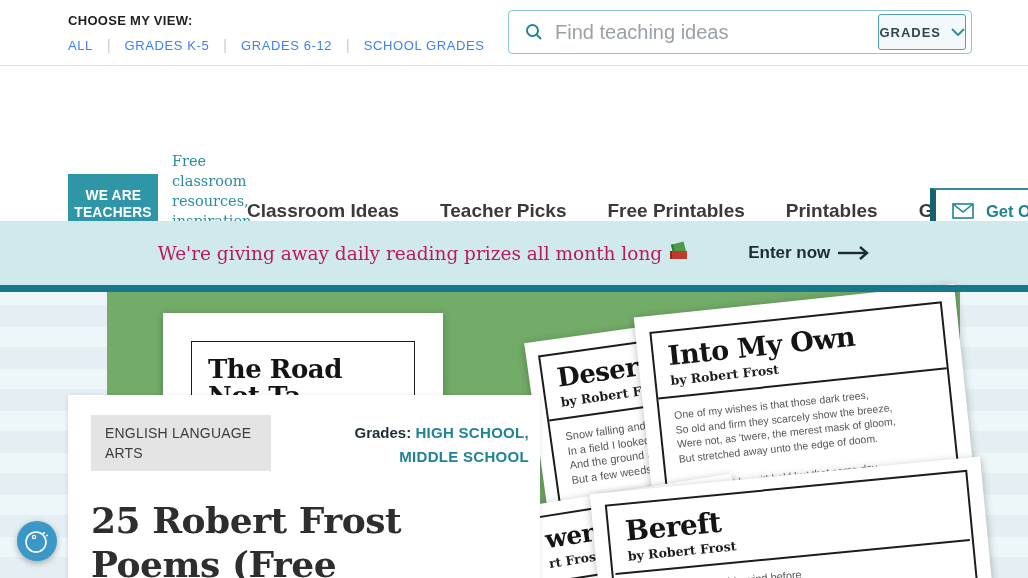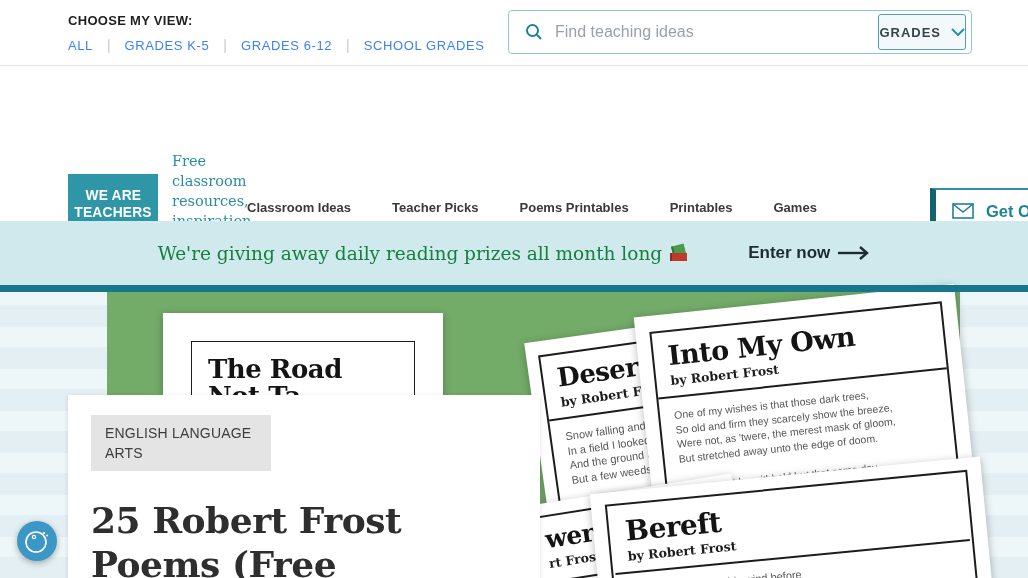--- a/index.html
+++ b/index.html
@@ -7,40 +7,40 @@
   body { font-family:"Liberation Sans", sans-serif; }
   .stage { position:relative; width:1028px; height:578px; overflow:hidden; background:#fff; }
 
   
   .topbar { position:absolute; left:0; top:0; width:1028px; height:66px; background:#fff; border-bottom:1px solid #e2e2e2; }
   .choose-label { position:absolute; left:68px; top:13px; font-size:13px; font-weight:700; color:#1f1f1f; letter-spacing:.3px; }
   .views { position:absolute; left:68px; top:37px; display:flex; align-items:center; gap:14px; }
   .view-link { font-size:13px; color:#3b82f6; letter-spacing:.6px; cursor:pointer; }
   .view-sep { color:#c8c8c8; font-size:14px; }
   .searchbox { position:absolute; left:508px; top:10px; width:464px; height:44px; background:#fff; border:1px solid #8ec7d2; border-radius:4px; display:flex; align-items:center; padding:0 5px 0 16px; }
-  .search-input { flex:1; border:none; outline:none; font-size:16px; color:#3b82f6; margin-left:12px; font-family:"Liberation Sans", sans-serif; background:transparent; min-width:0; }
+  .search-input { flex:1; border:none; outline:none; font-size:20px; color:#3b82f6; margin-left:12px; font-family:"Liberation Sans", sans-serif; background:transparent; min-width:0; }
   .search-input::placeholder { color:#9aa1a6; }
   .filter-btn { height:36px; border:1px solid #4f9fb0; border-radius:3px; background:#f3f9fa; display:flex; align-items:center; gap:10px; padding:0 0; margin-left:8px; cursor:pointer; font-size:13px; font-weight:700; letter-spacing:1px; color:#33454c; font-family:"Liberation Sans", sans-serif; }
 
   
   .header { position:absolute; left:0; top:67px; width:1028px; height:154px; background:#fff; }
   .logo { position:absolute; left:68px; top:107px; width:90px; height:76px; cursor:pointer; }
   .logo-box { position:absolute; left:0; top:0; width:90px; height:58px; background:#2e96a6; display:flex; flex-direction:column; align-items:center; justify-content:center; }
   .logo-box span { color:#fff; font-weight:700; font-size:15px; letter-spacing:.2px; line-height:17px; transform:scaleX(.92); }
   .logo-tail-dark { position:absolute; left:0; top:58px; width:36px; height:18px; background:#1f6f7d; clip-path:polygon(0 0,100% 0,42% 100%); }
   .logo-tail { position:absolute; left:22px; top:58px; width:60px; height:13px; background:#2e96a6; clip-path:polygon(0 0,100% 0,38% 100%); }
   .tagline { position:absolute; left:172px; top:84px; width:84px; font-family:"DejaVu Serif", serif; font-size:14.5px; line-height:20px; color:#2c8da0; }
   .nav { position:absolute; left:247px; top:133px; display:flex; gap:41px; }
-  .nav-item { font-size:13px; font-weight:600; color:#3a3a3a; cursor:pointer; white-space:nowrap; }
+  .nav-item { font-size:19px; font-weight:600; color:#3a3a3a; cursor:pointer; white-space:nowrap; }
   .newsletter-btn { position:absolute; left:930px; top:121px; width:160px; height:46px; background:#fff; border:2px solid #2e8fa0; border-left:6px solid #14616f; display:flex; align-items:center; gap:12px; padding:0 0 0 16px; cursor:pointer; }
   .newsletter-btn span { color:#1f8295; font-size:16.5px; font-weight:700; white-space:nowrap; }
 
   
   .banner { position:absolute; left:0; top:221px; width:1028px; height:64px; background:#cfe9ed; display:flex; align-items:center; justify-content:center; gap:56px; }
-  .banner-msg { font-family:"DejaVu Serif", serif; font-size:18.5px; color:#15803d; display:flex; align-items:center; gap:8px; }
+  .banner-msg { font-family:"DejaVu Serif", serif; font-size:18.5px; color:#be185d; display:flex; gap:8px; }
   .books { position:relative; width:22px; height:17px; display:inline-block; }
   .books .b1 { position:absolute; left:2px; top:0; width:13px; height:10px; background:#4a9b4a; transform:rotate(-14deg); border-left:2px solid #2f7a33; }
   .books .b2 { position:absolute; left:0; top:8px; width:17px; height:8px; background:#c0392b; border-left:2px solid #8e2a20; }
   .banner-cta { display:flex; align-items:center; gap:8px; cursor:pointer; }
   .banner-cta span { font-size:17px; font-weight:700; color:#1d2b30; }
 
   
   .hero { position:absolute; left:0; top:285px; width:1028px; height:293px; background:repeating-linear-gradient(180deg,#edf6f8 0px,#edf6f8 20px,#e3eff2 20px,#e3eff2 42px); }
   .hero-topbar { position:absolute; left:0; top:0; width:1028px; height:7px; background:#17788c; z-index:7; }
   .green-panel { position:absolute; left:107px; top:7px; width:853px; height:286px; background:#73ab69; z-index:1; }
@@ -121,21 +121,21 @@
         <span>WE ARE</span>
         <span>TEACHERS</span>
       </div>
       <div class="logo-tail-dark"></div>
       <div class="logo-tail"></div>
     </div>
     <div class="tagline">Free classroom resources, inspiration, and support.</div>
     <nav class="nav">
       <span class="nav-item">Classroom Ideas</span>
       <span class="nav-item">Teacher Picks</span>
-      <span class="nav-item">Poems Printables</span>
+      <span class="nav-item">Free Printables</span>
       <span class="nav-item">Printables</span>
       <span class="nav-item">Games</span>
     </nav>
     <button class="newsletter-btn">
       <svg width="22" height="16" viewBox="0 0 22 16" fill="none">
           <rect x="1" y="1" width="20" height="14" stroke="#1f8295" stroke-width="1.6"></rect>
           <polyline points="1,1 11,9 21,1" stroke="#1f8295" stroke-width="1.6" fill="none"></polyline>
         </svg>
       <span>Get Ou</span>
     </button>
@@ -216,20 +216,26 @@
           <div class="paper-byline">by Robert Frost</div>
         </div>
         <div class="paper-lines">Where had I heard this wind before
 Change like this to a deeper roar?
 What would it take my standing there for,</div>
       </div>
     </div>
 
     <div class="card">
       <div class="category-chip">ENGLISH LANGUAGE ARTS</div>
+      <div class="grades-block">
+        <span class="grades-label">Grades:</span>
+        <span class="grade-link">HIGH SCHOOL,</span>
+        <br>
+        <span class="grade-link">MIDDLE SCHOOL</span>
+      </div>
       <h1 class="page-title">25 Robert Frost Poems (Free Printables)</h1>
     </div>
   </div>
 
   <button class="a11y-btn">
     <svg width="30" height="30" viewBox="0 0 30 30" fill="none">
       <circle cx="14" cy="16" r="10" stroke="#ffffff" stroke-width="1.6"></circle>
       <circle cx="12" cy="11" r="1.6" stroke="#ffffff" stroke-width="1.2"></circle>
       <circle cx="22" cy="7" r="1.1" fill="#ffffff"></circle>
       <circle cx="25" cy="9.5" r="0.9" fill="#ffffff"></circle>

